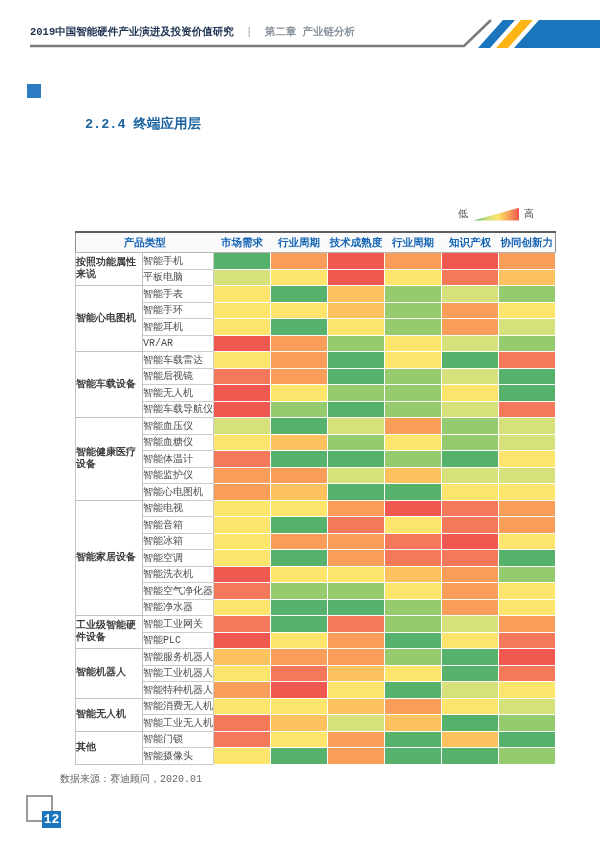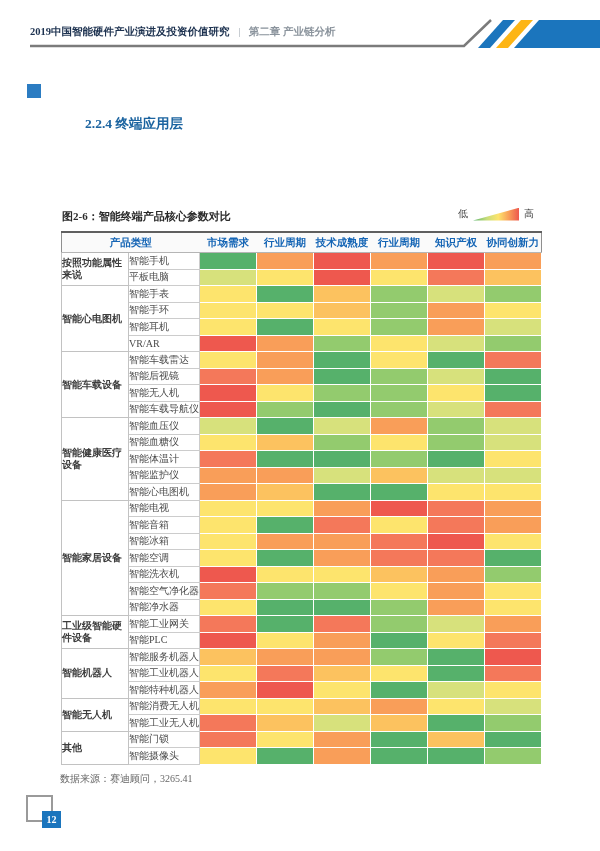--- a/index.html
+++ b/index.html
@@ -1,18 +1,18 @@
 <!DOCTYPE html>
 <html><head>
 <meta charset="utf-8">
 <style>
   html,body{margin:0;padding:0;background:#e8e8e8;}
   .page{
     position:relative;width:600px;height:851px;margin:0 auto;background:#ffffff;
-    font-family:Liberation Serif, serif;overflow:hidden;
+    font-family:Liberation Mono, monospace;overflow:hidden;
   }
   
   .hdr-text{position:absolute;left:30px;top:25px;font-size:10.5px;white-space:nowrap;}
   .hdr-title{font-weight:bold;color:#1d3250;}
   .hdr-sep{color:#9aa4ad;margin:0 6px;}
   .hdr-chapter{color:#8a939c;font-weight:bold;}
   .hdr-deco{position:absolute;left:0;top:0;width:600px;height:60px;}
   .corner-accent{position:absolute;left:27px;top:84px;width:14px;height:14px;background:#2b7cc2;}
   
   .sec-title{position:absolute;left:85px;top:115px;font-size:13.5px;font-weight:bold;color:#1c64a0;}
@@ -23,21 +23,21 @@
   
   .fig-caption{position:absolute;left:62px;top:209px;font-size:11px;font-weight:bold;color:#2a2a2a;}
   .legend{position:absolute;left:458px;top:207px;display:flex;align-items:center;gap:5px;}
   .legend-label{font-size:10px;color:#444;}
   .legend-wedge{
     width:46px;height:13px;
     background:linear-gradient(90deg,#58b36b 0%,#c8dd7a 30%,#fde46d 55%,#f89e59 78%,#ee584e 100%);
     clip-path:polygon(0 100%,100% 2%,100% 100%);
   }
   
-  .heat-wrap{position:absolute;left:61px;top:231px;}
+  .heat-wrap{position:absolute;left:75px;top:231px;}
   table.heat{border-collapse:collapse;table-layout:fixed;background:#fff;
     border:1px solid #8f8f8f;border-top:2px solid #5f5f5f;}
   table.heat col.c-cat{width:67px;}
   table.heat col.c-name{width:70px;}
   table.heat col.c-m{width:57px;}
   table.heat th{
     height:19px;background:#fafafa;color:#1565b5;font-size:10.5px;font-weight:bold;
     border-bottom:1px solid #b5b5b5;padding:0;text-align:center;
   }
   table.heat td{padding:0;height:16.5px;box-sizing:border-box;font-size:10px;}
@@ -47,21 +47,21 @@
   }
   td.pname{
     border:1px solid #cccccc;color:#4a4a4a;padding:0 0 0 8px;background:#fff;white-space:nowrap;
   }
   td.cell{border:1px solid #ffffff;}
   
   .source{position:absolute;left:60px;top:772px;font-size:10px;color:#666;}
   .pg-outline{position:absolute;left:26px;top:795px;width:23px;height:23px;background:#fff;border:2px solid #9a9a9a;}
   .pg-num{
     position:absolute;left:42px;top:811px;width:19px;height:17px;background:#1b75bd;
-    color:#fff;font-size:10px;font-weight:bold;display:flex;align-items:center;justify-content:center;
+    color:#fff;font-size:13px;font-weight:bold;display:flex;align-items:center;justify-content:center;
   }
 </style>
 </head>
 <body>
 
 <div class="page">
 
   <svg class="hdr-deco" viewBox="0 0 600 60">
     <polyline points="30,46 464,46 491,20" fill="none" stroke="#7b7b7b" stroke-width="2.5"></polyline>
     <polygon points="478,48 503,20 515,20 490,48" fill="#1b75bd"></polygon>
@@ -72,21 +72,20 @@
   <div class="hdr-text">
     <span class="hdr-title">2019中国智能硬件产业演进及投资价值研究</span>
     <span class="hdr-sep">|</span>
     <span class="hdr-chapter">第二章 产业链分析</span>
   </div>
 
   <div class="corner-accent"></div>
 
   <div class="sec-title">2.2.4 终端应用层</div>
 
-  <div class="fig-caption">图2-6：智能终端产品核心参数对比</div>
   <div class="legend">
     <span class="legend-label">低</span>
     <span class="legend-wedge"></span>
     <span class="legend-label">高</span>
   </div>
 
   <div class="heat-wrap">
     <table class="heat" id="heat-table">
       <colgroup>
         <col class="c-cat">
@@ -395,17 +394,17 @@
             <td class="cell" style="background: rgb(86, 177, 107);"></td>
             <td class="cell" style="background: rgb(249, 158, 89);"></td>
             <td class="cell" style="background: rgb(86, 177, 107);"></td>
             <td class="cell" style="background: rgb(86, 177, 107);"></td>
             <td class="cell" style="background: rgb(147, 203, 110);"></td>
           </tr>
         </tbody>
     </table>
   </div>
 
-  <div class="source">数据来源：赛迪顾问，3265.41</div>
+  <div class="source">数据来源：赛迪顾问，2020.01</div>
   <div class="pg-outline"></div>
   <div class="pg-num">12</div>
 
 </div>
 
 </body></html>

